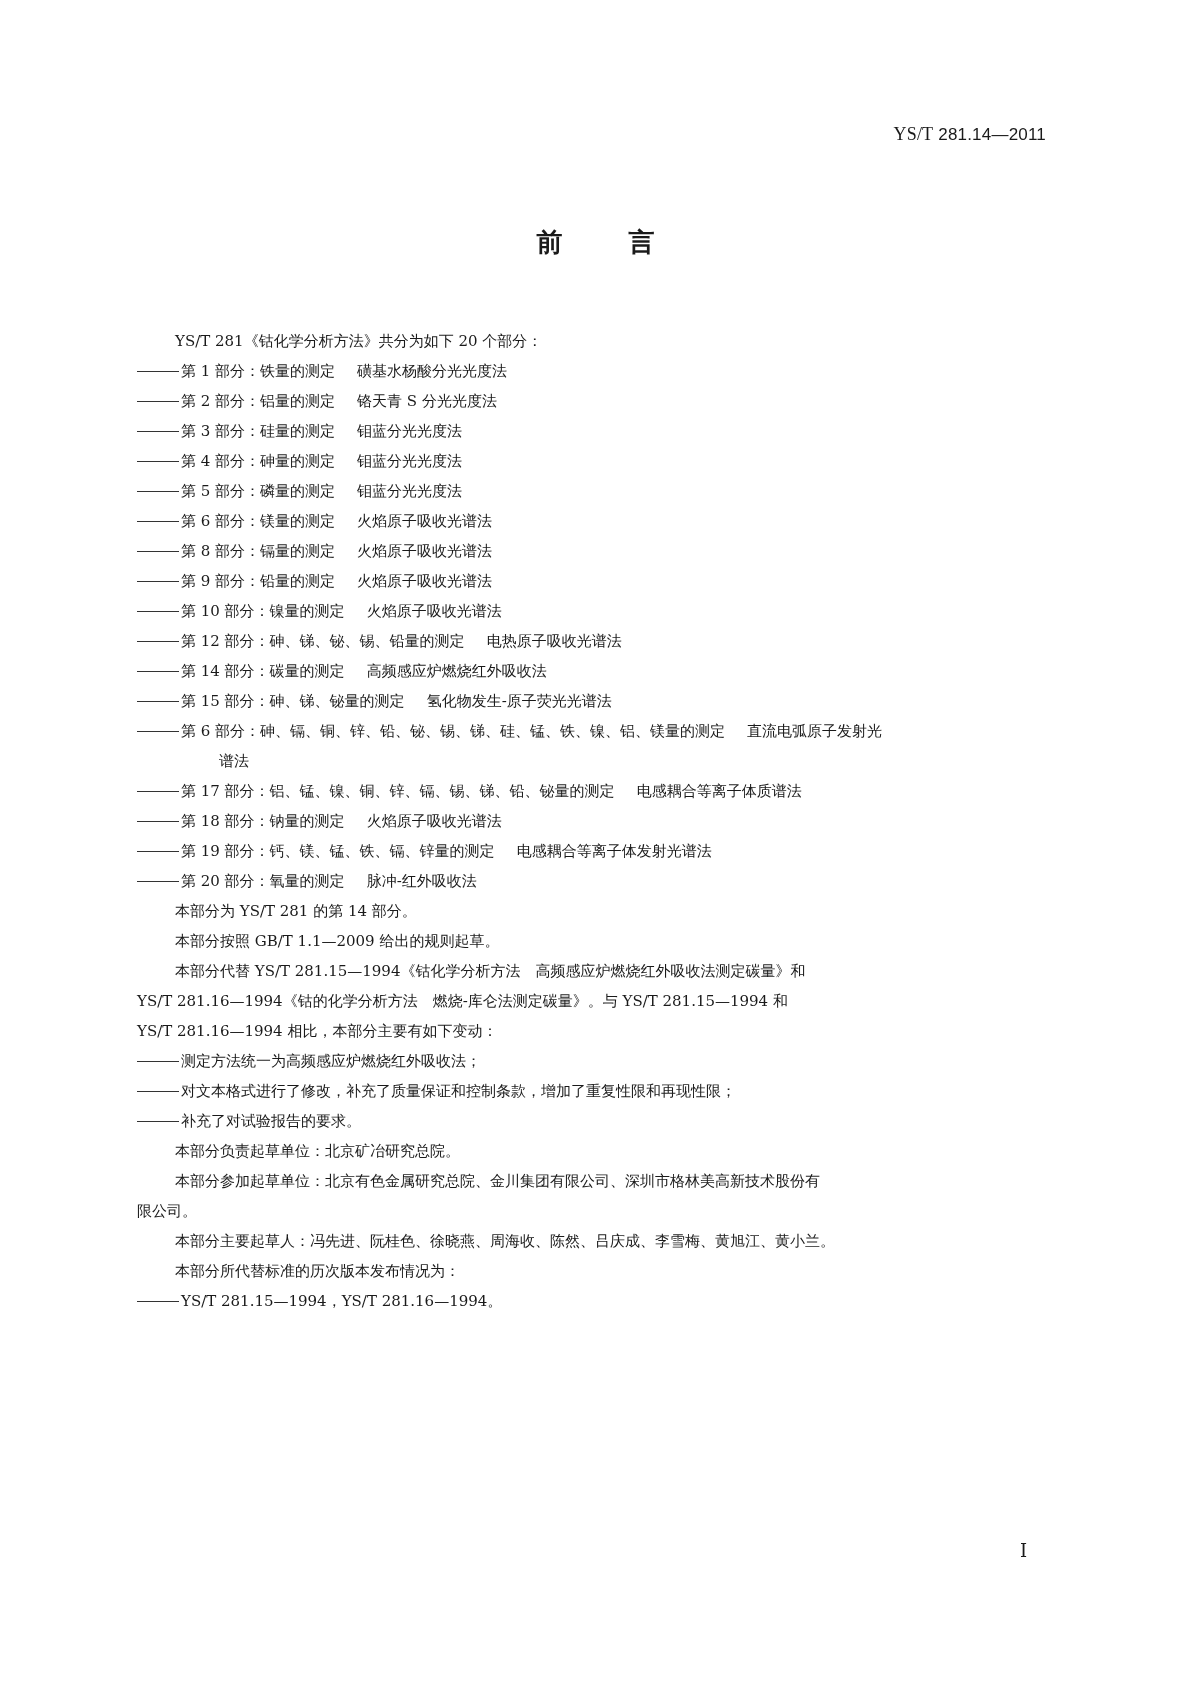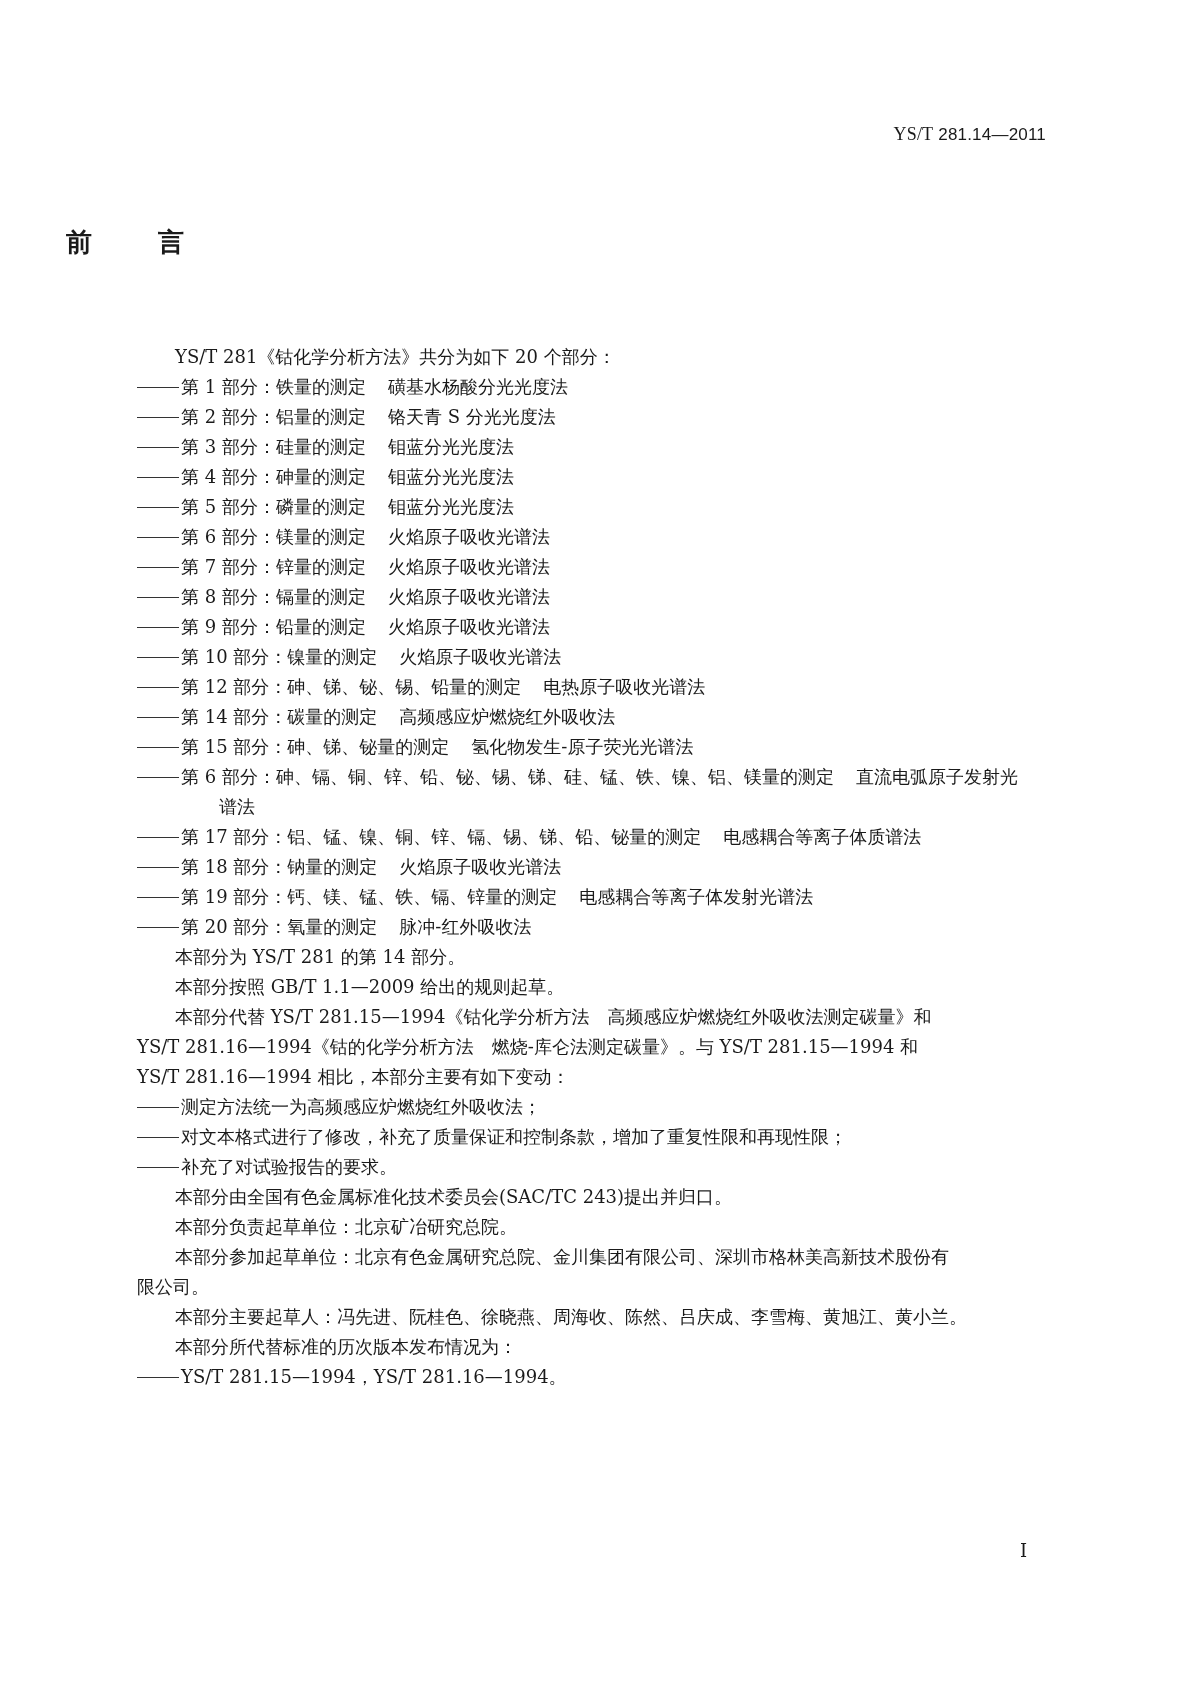--- a/index.html
+++ b/index.html
@@ -26,33 +26,33 @@
     .std-code .bold {
       font-family: "Liberation Serif", "DejaVu Serif", serif;
       font-weight: normal;
       font-size: 18px;
     }
     .title {
       position: absolute;
       top: 225px;
       left: 0;
       width: 1191px;
-      text-align: left;
+      text-align: center;
       font-family: "DejaVu Sans", sans-serif;
       font-weight: bold;
       font-size: 26px;
       letter-spacing: 66px;
       text-indent: 66px;
     }
     .content {
       position: absolute;
-      top: 342px;
+      top: 326px;
       left: 175px;
       width: 880px;
-      font-size: 18px;
+      font-size: 15px;
       line-height: 30px;
     }
     .line {
       white-space: nowrap;
       height: 30px;
     }
     .dash {
       display: inline-block;
       width: 42px;
       border-top: 1px solid #333;
@@ -83,21 +83,20 @@
 <div class="content">
   <div class="line">YS/T 281《钴化学分析方法》共分为如下 20 个部分：</div>
 
   <div>
     <div class="line flush"><span class="dash"></span><span>第 1 部分：铁量的测定</span><span class="gap"></span><span>磺基水杨酸分光光度法</span></div>
     <div class="line flush"><span class="dash"></span><span>第 2 部分：铝量的测定</span><span class="gap"></span><span>铬天青 S 分光光度法</span></div>
     <div class="line flush"><span class="dash"></span><span>第 3 部分：硅量的测定</span><span class="gap"></span><span>钼蓝分光光度法</span></div>
     <div class="line flush"><span class="dash"></span><span>第 4 部分：砷量的测定</span><span class="gap"></span><span>钼蓝分光光度法</span></div>
     <div class="line flush"><span class="dash"></span><span>第 5 部分：磷量的测定</span><span class="gap"></span><span>钼蓝分光光度法</span></div>
     <div class="line flush"><span class="dash"></span><span>第 6 部分：镁量的测定</span><span class="gap"></span><span>火焰原子吸收光谱法</span></div>
-    <div class="line flush"><span class="dash"></span><span>第 7 部分：锌量的测定</span><span class="gap"></span><span>火焰原子吸收光谱法</span></div>
     <div class="line flush"><span class="dash"></span><span>第 8 部分：镉量的测定</span><span class="gap"></span><span>火焰原子吸收光谱法</span></div>
     <div class="line flush"><span class="dash"></span><span>第 9 部分：铅量的测定</span><span class="gap"></span><span>火焰原子吸收光谱法</span></div>
     <div class="line flush"><span class="dash"></span><span>第 10 部分：镍量的测定</span><span class="gap"></span><span>火焰原子吸收光谱法</span></div>
     <div class="line flush"><span class="dash"></span><span>第 12 部分：砷、锑、铋、锡、铅量的测定</span><span class="gap"></span><span>电热原子吸收光谱法</span></div>
     <div class="line flush"><span class="dash"></span><span>第 14 部分：碳量的测定</span><span class="gap"></span><span>高频感应炉燃烧红外吸收法</span></div>
     <div class="line flush"><span class="dash"></span><span>第 15 部分：砷、锑、铋量的测定</span><span class="gap"></span><span>氢化物发生-原子荧光光谱法</span></div>
     <div class="line flush"><span class="dash"></span><span>第 6 部分：砷、镉、铜、锌、铅、铋、锡、锑、硅、锰、铁、镍、铝、镁量的测定</span><span class="gap"></span><span>直流电弧原子发射光</span></div>
     <div class="line cont">谱法</div>
     <div class="line flush"><span class="dash"></span><span>第 17 部分：铝、锰、镍、铜、锌、镉、锡、锑、铅、铋量的测定</span><span class="gap"></span><span>电感耦合等离子体质谱法</span></div>
     <div class="line flush"><span class="dash"></span><span>第 18 部分：钠量的测定</span><span class="gap"></span><span>火焰原子吸收光谱法</span></div>
@@ -110,21 +109,20 @@
   <div class="line">本部分代替 YS/T 281.15—1994《钴化学分析方法　高频感应炉燃烧红外吸收法测定碳量》和</div>
   <div class="line" style="margin-left:-38px">YS/T 281.16—1994《钴的化学分析方法　燃烧-库仑法测定碳量》。与 YS/T 281.15—1994 和</div>
   <div class="line" style="margin-left:-38px">YS/T 281.16—1994 相比，本部分主要有如下变动：</div>
 
   <div>
     <div class="line flush"><span class="dash"></span><span>测定方法统一为高频感应炉燃烧红外吸收法；</span></div>
     <div class="line flush"><span class="dash"></span><span>对文本格式进行了修改，补充了质量保证和控制条款，增加了重复性限和再现性限；</span></div>
     <div class="line flush"><span class="dash"></span><span>补充了对试验报告的要求。</span></div>
   </div>
 
-  <div class="line">本部分由全国有色金属标准化技术委员会(SAC/TC 243)提出并归口。</div>
   <div class="line">本部分负责起草单位：北京矿冶研究总院。</div>
   <div class="line">本部分参加起草单位：北京有色金属研究总院、金川集团有限公司、深圳市格林美高新技术股份有</div>
   <div class="line" style="margin-left:-38px">限公司。</div>
   <div class="line">本部分主要起草人：冯先进、阮桂色、徐晓燕、周海收、陈然、吕庆成、李雪梅、黄旭江、黄小兰。</div>
   <div class="line">本部分所代替标准的历次版本发布情况为：</div>
   <div class="line flush"><span class="dash"></span><span>YS/T 281.15—1994，YS/T 281.16—1994。</span></div>
 </div>
 
 <div class="page-num">I</div>
 

